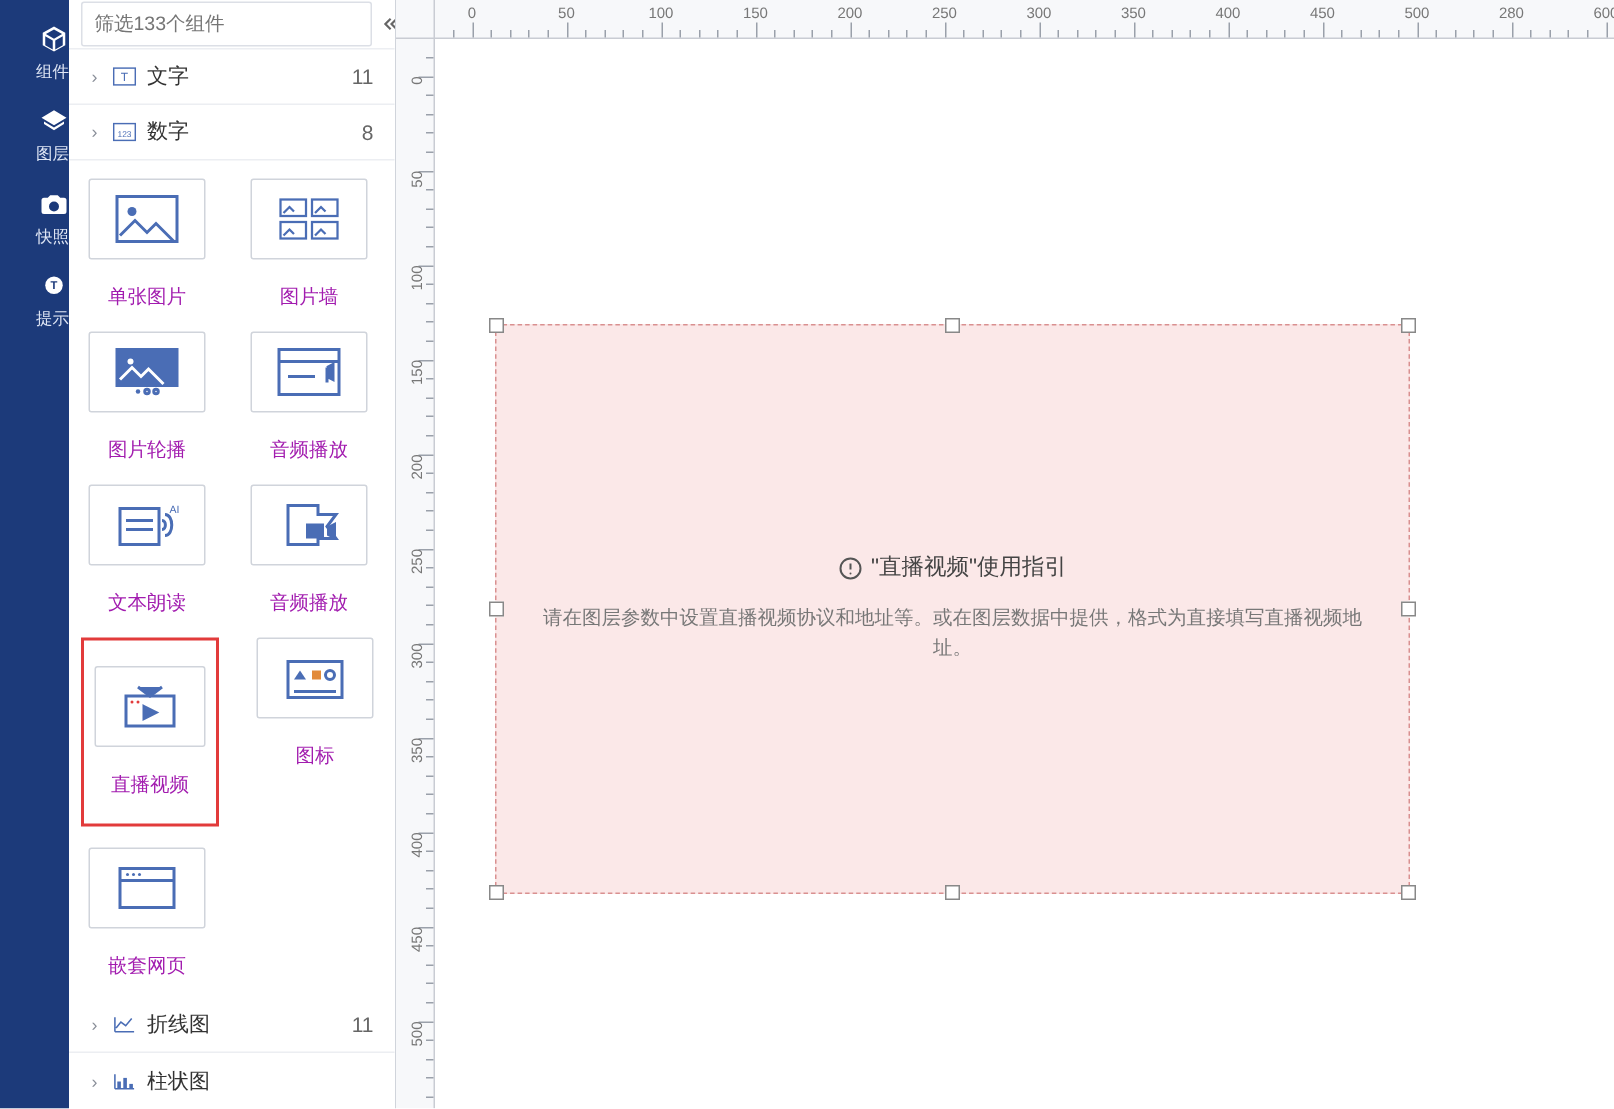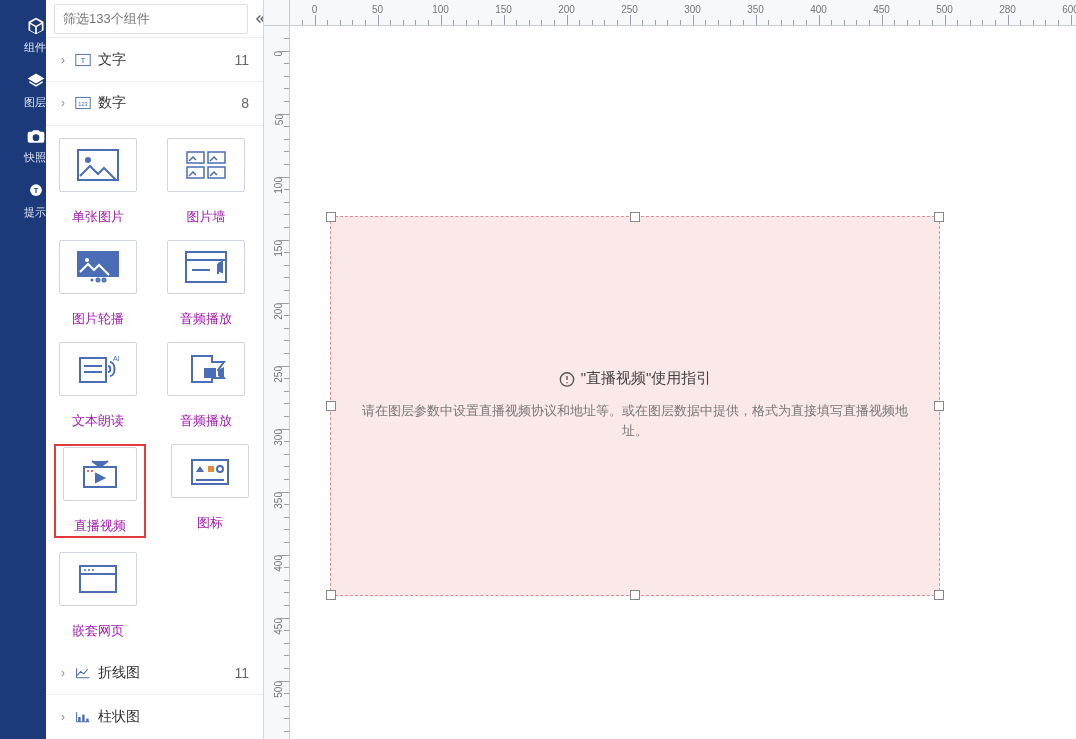--- a/index.html
+++ b/index.html
@@ -24,21 +24,21 @@
 .cat .name { flex: 1; }
 .cat .cnt { color: #666; font-size: 14px; }
 
 .cat-hl { border: 2px solid #e23b3b; margin: 2px; height: 46px; }
 
 .grid { display: flex; flex-wrap: wrap; padding: 12px 8px; gap: 14px 20px; }
 .gitem { width: 88px; display: flex; flex-direction: column; align-items: center; cursor: pointer; }
 .gicon { width: 78px; height: 54px; border: 1px solid #d0d4db; border-radius: 2px; display: flex; align-items: center; justify-content: center; background: #fff; }
 .gicon svg { width: 44px; height: 34px; }
 .glabel { font-size: 13px; color: #a21caf; margin-top: 16px; text-align: left; }
-.gitem-hl { border: 2px solid #e23b3b; padding: 1px; width: 92px; }
+.gitem-hl { border: 2px solid #e23b3b; padding: 17px; width: 92px; }
 .gitem-hl .gicon { width: 74px; }
 
 
 .canvas-wrap { flex: 1; position: relative; background: #fff; overflow: hidden; }
 .ruler-h { position: absolute; top: 0; left: 26px; right: 0; height: 26px; background: #f7f8fa; border-bottom: 1px solid #c9ccd3; }
 .ruler-v { position: absolute; top: 26px; left: 0; bottom: 0; width: 26px; background: #f7f8fa; border-right: 1px solid #c9ccd3; }
 .ruler-corner { position: absolute; top: 0; left: 0; width: 26px; height: 26px; background: #f7f8fa; border-right: 1px solid #c9ccd3; border-bottom: 1px solid #c9ccd3; }
 .ruler-h .ticks, .ruler-v .ticks { position: relative; width: 100%; height: 100%; }
 .htick { position: absolute; bottom: 0; border-left: 1px solid #9aa0aa; }
 .htick.major { height: 10px; }

